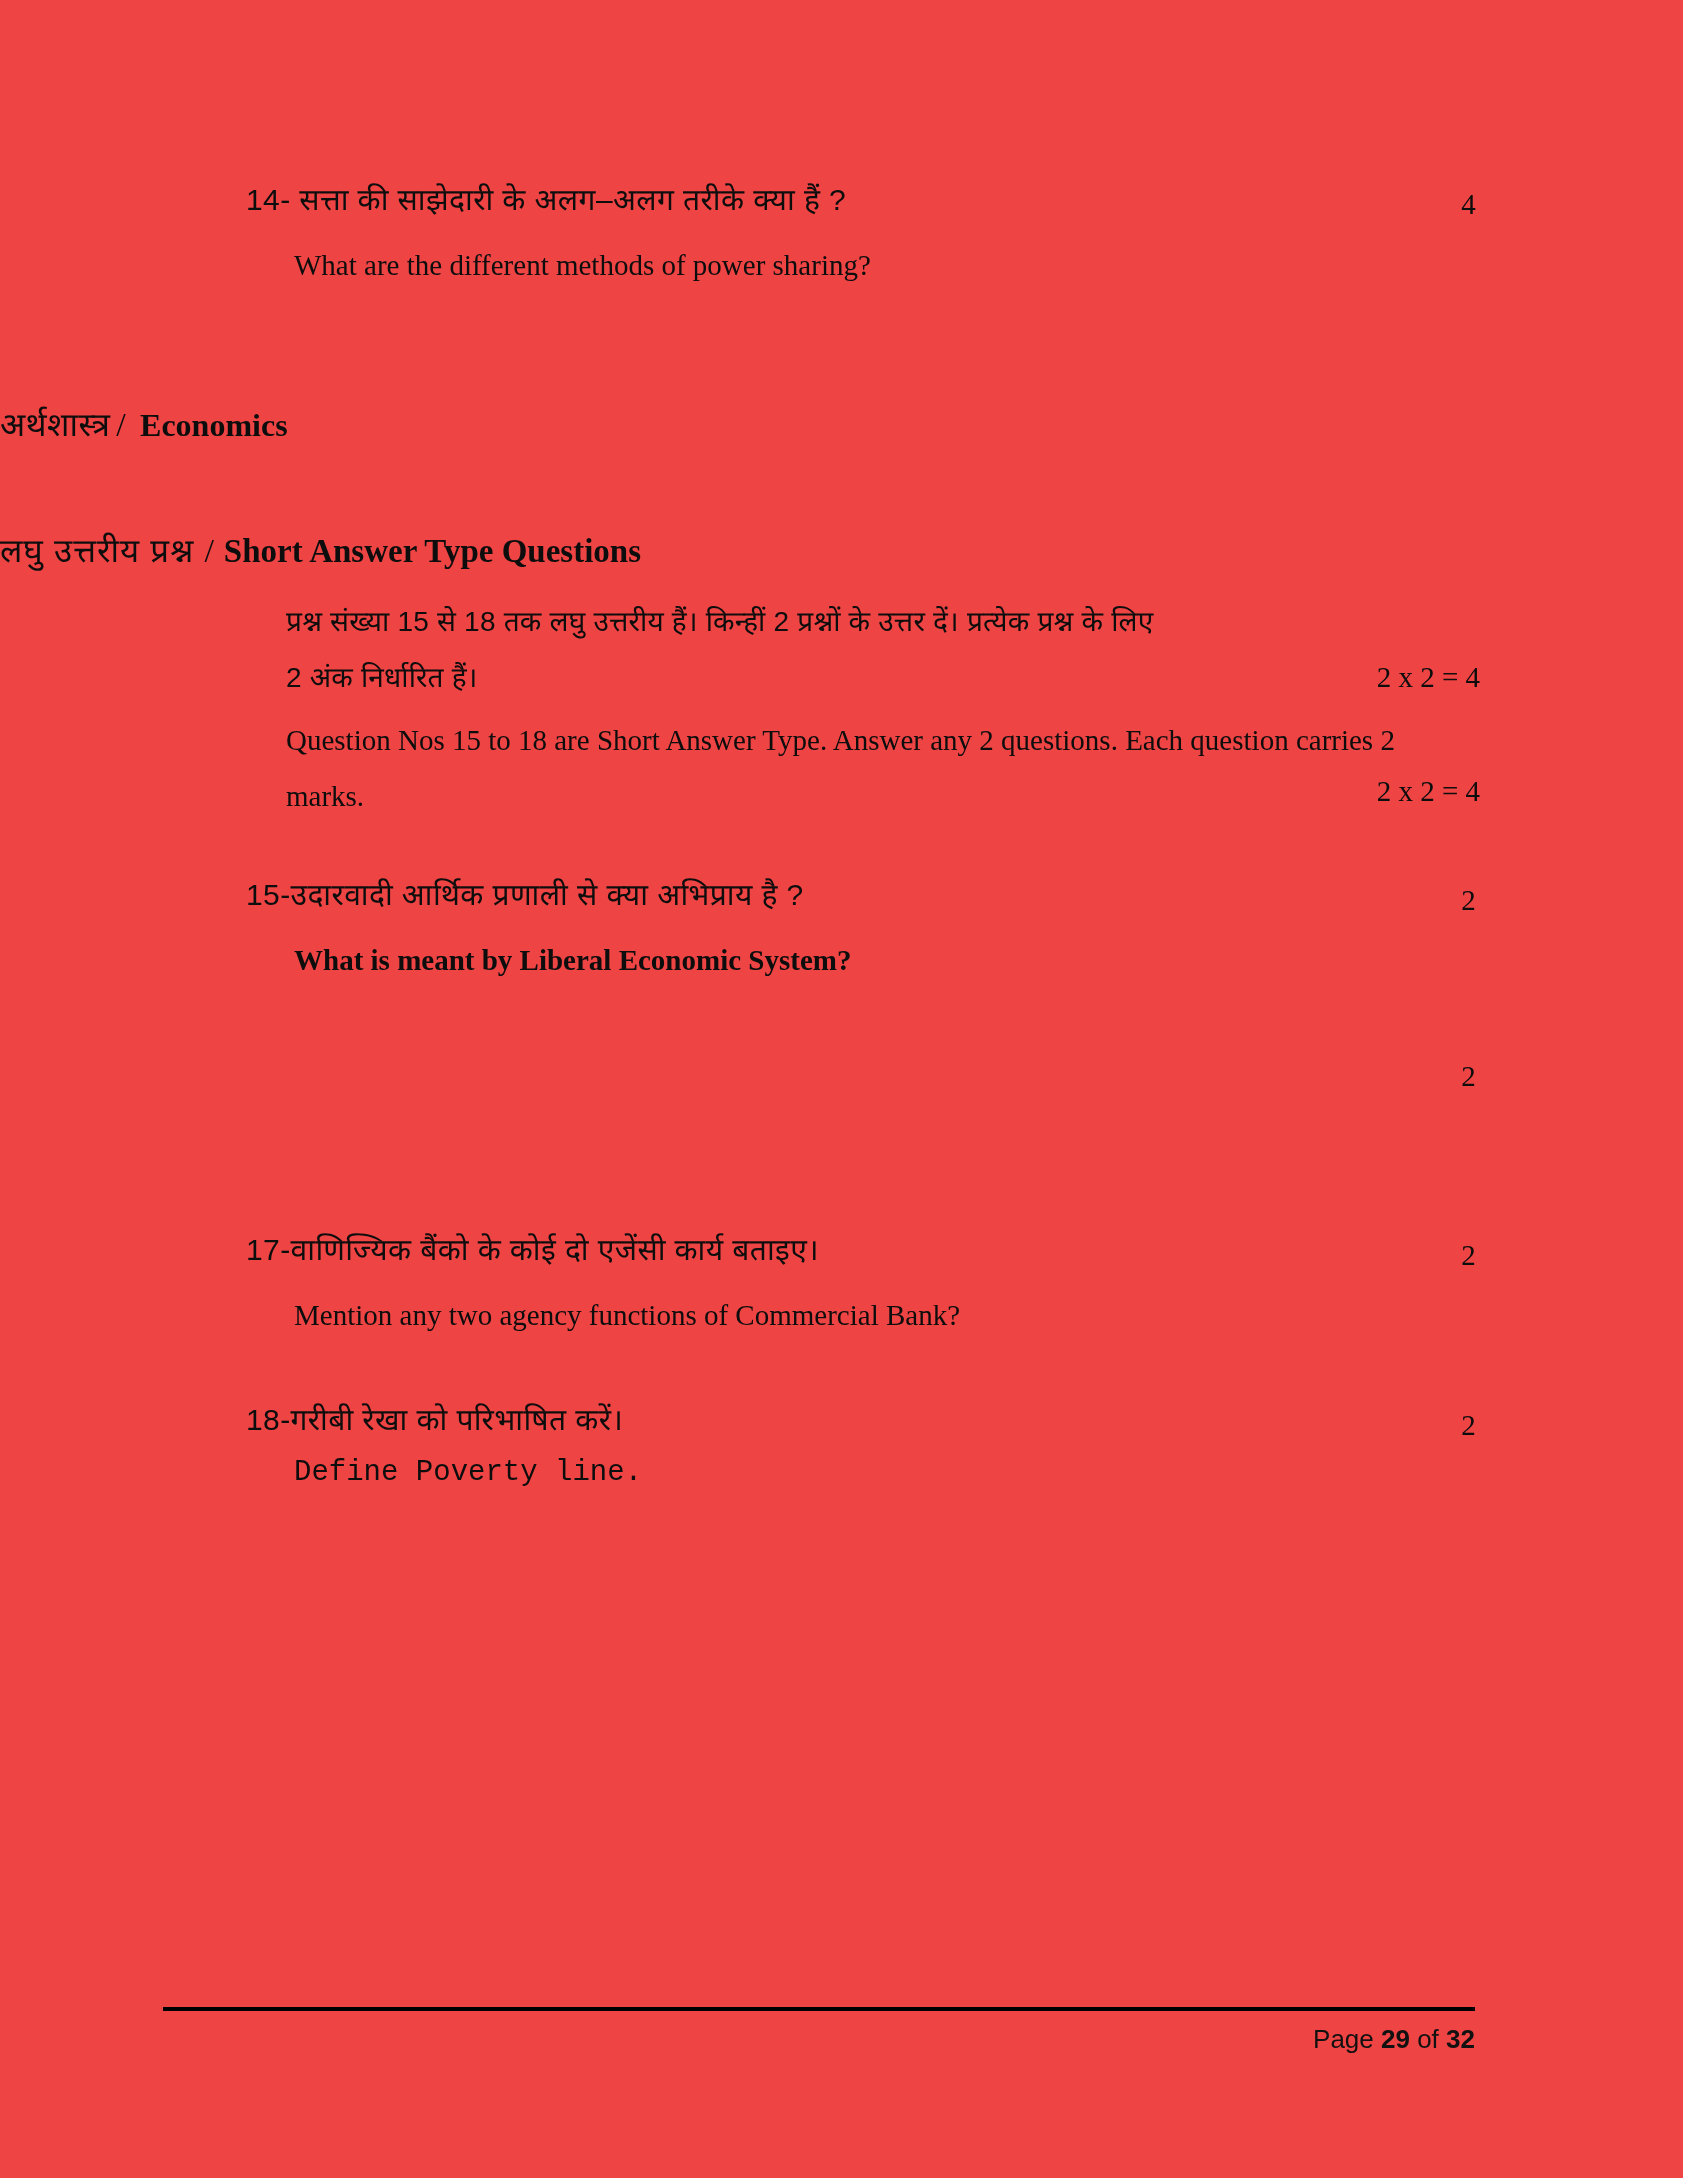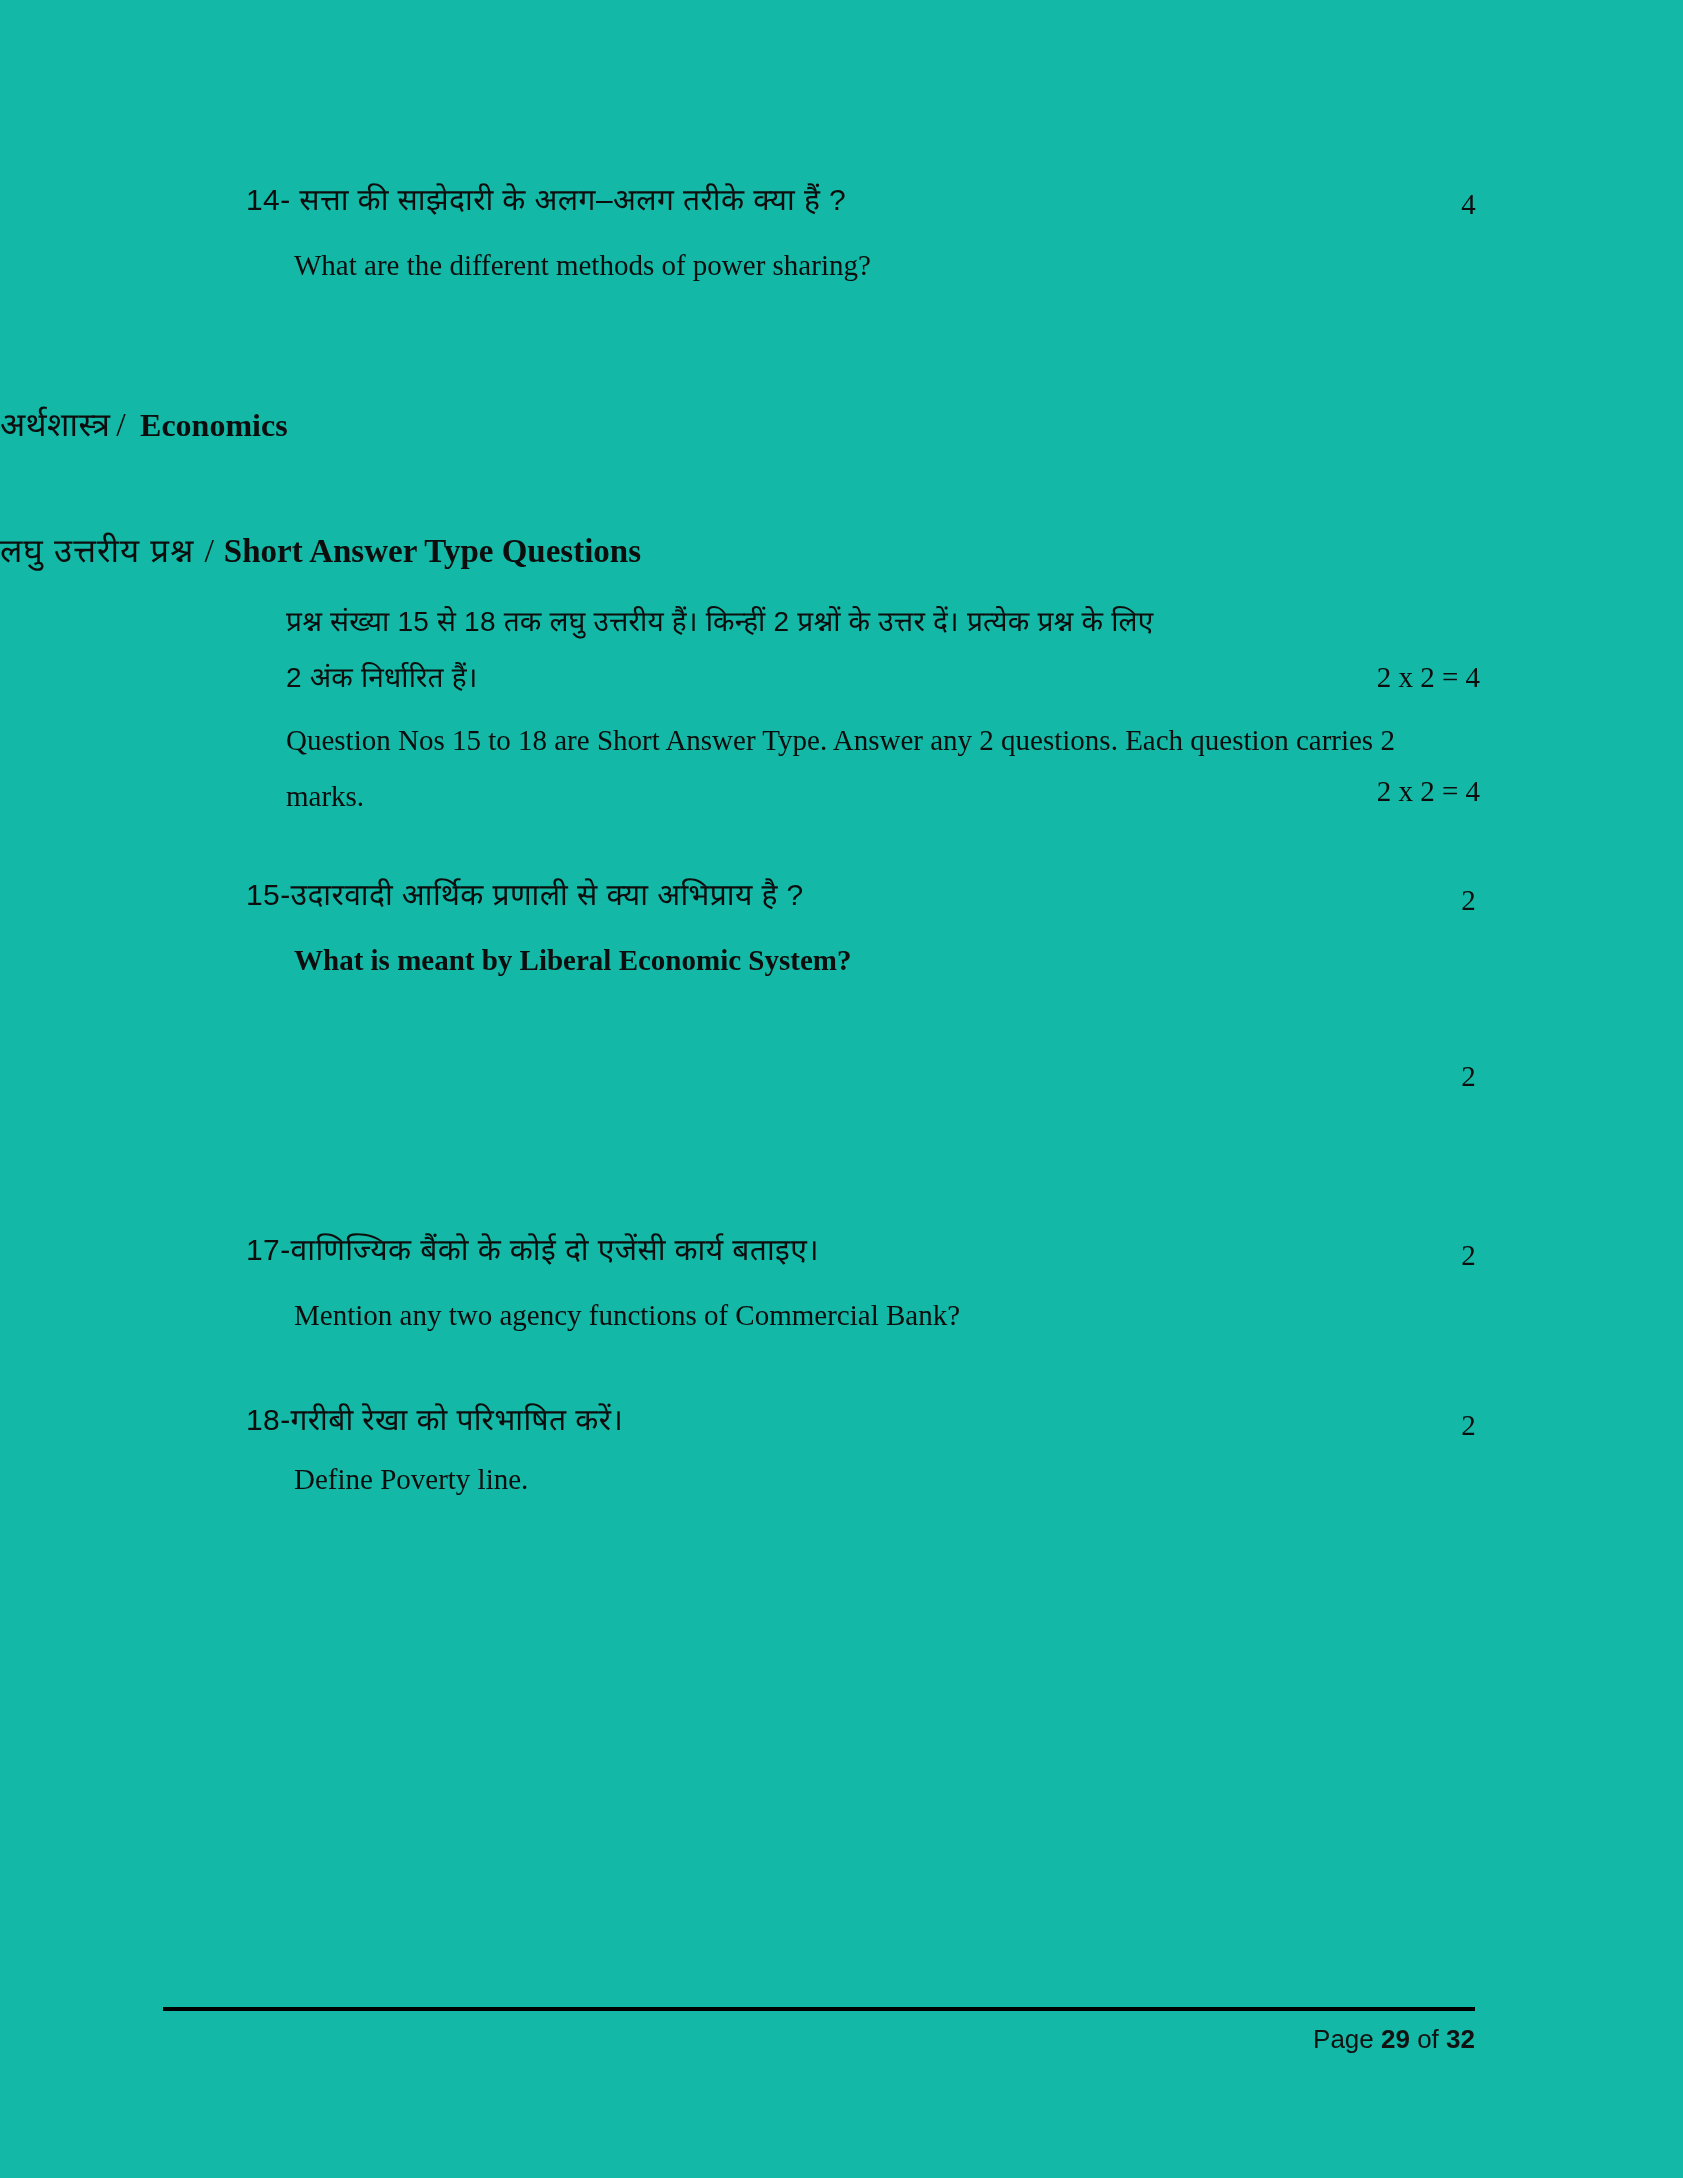--- a/index.html
+++ b/index.html
@@ -12,21 +12,21 @@
     height: 2178px;
     position: relative;
     font-family: "Liberation Serif", "DejaVu Serif", serif;
     color: #0d0d0d;
     overflow: hidden;
   }
 
   .page {
     position: absolute;
     inset: 0;
-    background: #14b8a6;
+    background: #ef4444;
   }
 
   .hindi {
     font-family: "Liberation Sans", "DejaVu Sans", sans-serif;
     font-weight: 400;
     letter-spacing: 0.4px;
   }
 
   .english {
     font-family: "Liberation Serif", "DejaVu Serif", serif;
@@ -196,21 +196,21 @@
   <div class="marks english" style="top:1060px; left:1434px;">2</div>
 
   <div class="q-row" style="top:1231px;">
     <div class="q-hindi hindi">17-वाणिज्यिक बैंको के कोई दो एजेंसी कार्य बताइए।</div>
     <div class="q-english english tight" style="margin-top:28px;">Mention any two agency functions of Commercial Bank?</div>
   </div>
   <div class="marks english" style="top:1239px; left:1434px;">2</div>
 
   <div class="q-row" style="top:1401px;">
     <div class="q-hindi hindi">18-गरीबी रेखा को परिभाषित करें।</div>
-    <div class="q-english english tight" style="margin-top:22px;">Define Poverty line.</div>
+    <div class="q-english english tight" style="margin-top:16px;font-family:Liberation Mono, monospace;">Define Poverty line.</div>
   </div>
   <div class="marks english" style="top:1409px; left:1434px;">2</div>
 
   <div class="footer-rule"></div>
   <div class="footer-text"><span>Page </span><b>29</b><span> of </span><b>32</b></div>
 
 </div>
 
 
 </body></html>

